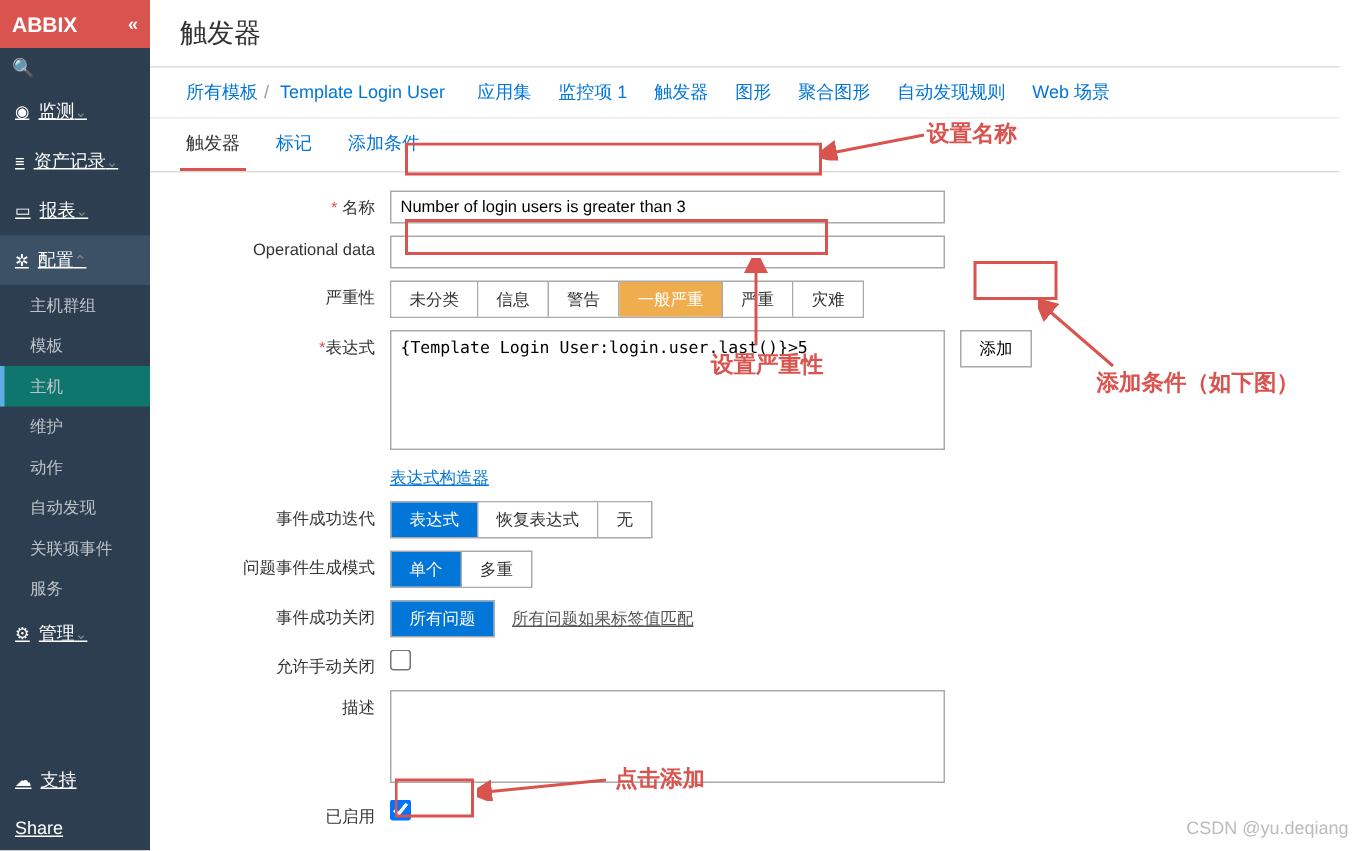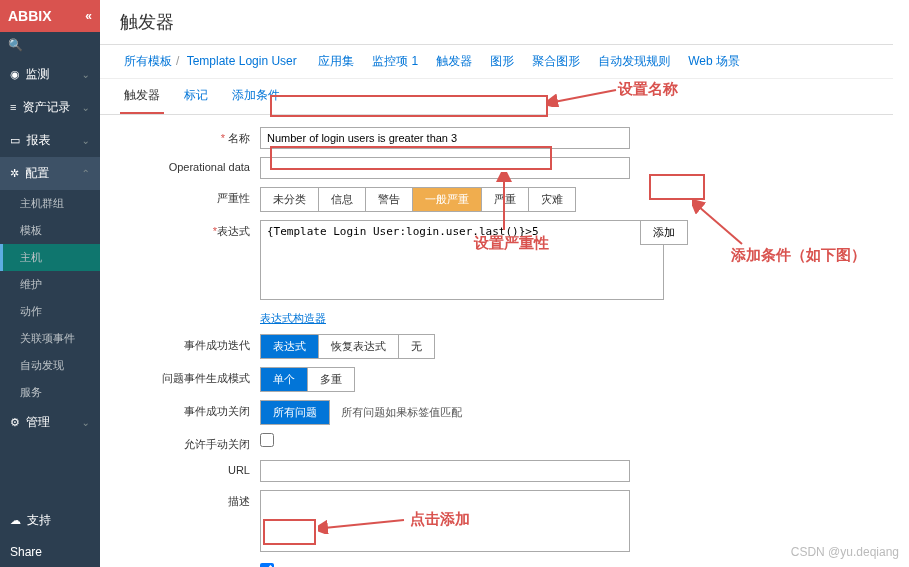--- a/index.html
+++ b/index.html
@@ -2,21 +2,21 @@
 <html><head>
   <meta charset="utf-8">
   <style>
     * { box-sizing: border-box; margin: 0; padding: 0; }
     body { font-family: Arial, sans-serif; font-size: 12px; color: #333; background: #fff; width: 909px; height: 567px; overflow: hidden; position: relative; }
     
     .sidebar { position: absolute; left: 0; top: 0; width: 100px; height: 567px; background: #2c3e50; color: #fff; }
     .logo { background: #d9534f; height: 32px; display: flex; align-items: center; padding: 0 8px; font-weight: bold; font-size: 14px; justify-content: space-between; }
     .logo-collapse { font-size: 12px; }
     .search-row { padding: 6px 8px; color: #95a5a6; }
-    .nav-section { padding: 8px 10px; display: flex; align-items: center; justify-content: space-between; cursor: pointer; font-size: 12px; }
+    .nav-section { padding: 8px 10px; display: flex; align-items: center; cursor: pointer; font-size: 12px; text-decoration: underline; }
     .nav-section .icon { margin-right: 6px; font-size: 11px; }
     .nav-section .chevron { font-size: 10px; color: #7f8c8d; }
     .nav-section.active { background: #3d5166; }
     .nav-sub { padding: 6px 10px 6px 20px; font-size: 11px; cursor: pointer; color: #bdc3c7; }
     .nav-sub.active { border-left: 3px solid #5dade2; padding-left: 17px; background: #0f766e; }
     .bottom-nav { position: absolute; bottom: 0; width: 100%; }
     
     .main { position: absolute; left: 100px; top: 0; right: 16px; height: 567px; overflow: auto; padding: 0; }
     .page-header { padding: 10px 20px; border-bottom: 1px solid #ddd; }
     .page-title { font-size: 18px; font-weight: normal; color: #333; }
@@ -31,26 +31,26 @@
     .form-row { display: flex; align-items: flex-start; margin-bottom: 8px; }
     .form-label { width: 140px; text-align: right; padding-right: 10px; padding-top: 4px; font-size: 11px; color: #333; }
     .form-label .req { color: #d9534f; }
     .form-field { flex: 1; max-width: 460px; position: relative; }
     .text-input { width: 370px; padding: 4px 6px; border: 1px solid #aaa; font-size: 11px; }
     .segmented { display: inline-flex; border: 1px solid #aaa; }
     .segmented .seg { padding: 4px 12px; border-right: 1px solid #aaa; background: #fff; cursor: pointer; font-size: 11px; }
     .segmented .seg:last-child { border-right: none; }
     .segmented .seg.active { background: #f0ad4e; color: #fff; }
     .segmented .seg.active-blue { background: #0275d8; color: #fff; }
-    .textarea { width: 404px; height: 80px; padding: 4px 6px; border: 1px solid #aaa; font-family: monospace; font-size: 11px; resize: none; }
+    .textarea { width: 370px; height: 80px; padding: 4px 6px; border: 1px solid #aaa; font-family: monospace; font-size: 11px; resize: none; }
     .textarea-desc { width: 370px; height: 62px; padding: 4px 6px; border: 1px solid #aaa; font-size: 11px; resize: none; }
     .link { color: #0275d8; text-decoration: underline; cursor: pointer; font-size: 11px; }
     .side-btn { position: absolute; left: 380px; top: 0; padding: 4px 12px; border: 1px solid #aaa; background: #fff; cursor: pointer; font-size: 11px; }
     .checkbox { width: 14px; height: 14px; }
-    .note-text { font-size: 11px; color: #555; margin-left: 8px; }
+    .note-text { font-size: 11px; color: #555; margin-left: 8px; text-decoration: underline; }
     
     .annotation { position: absolute; color: #d9534f; font-weight: bold; font-size: 15px; pointer-events: none; }
     .redbox { position: absolute; border: 2px solid #d9534f; pointer-events: none; }
     .arrow-svg { position: absolute; pointer-events: none; }
     .watermark { position: absolute; right: 10px; bottom: 8px; color: #bbb; font-size: 12px; }
   </style>
 </head>
 <body>
 
 <div class="sidebar">
@@ -74,22 +74,22 @@
   </div>
   <div class="nav-section active">
     <span><span class="icon">✲</span><span>配置</span></span>
     <span class="chevron">⌃</span>
   </div>
   <div class="nav-sub">主机群组</div>
   <div class="nav-sub">模板</div>
   <div class="nav-sub active">主机</div>
   <div class="nav-sub">维护</div>
   <div class="nav-sub">动作</div>
+  <div class="nav-sub">自动发现</div>
   <div class="nav-sub">关联项事件</div>
-  <div class="nav-sub">自动发现</div>
   <div class="nav-sub">服务</div>
 
   <div class="nav-section">
     <span><span class="icon">⚙</span><span>管理</span></span>
     <span class="chevron">⌄</span>
   </div>
 
   <div class="bottom-nav">
     <div class="nav-section">
       <span><span class="icon">☁</span><span>支持</span></span>
@@ -182,24 +182,20 @@
           <div class="seg active-blue">所有问题</div>
         </div>
         <span class="note-text">所有问题如果标签值匹配</span>
       </div>
     </div>
     <div class="form-row">
       <div class="form-label">允许手动关闭</div>
       <div class="form-field"><input type="checkbox" class="checkbox" style=""></div>
     </div>
     <div class="form-row">
-      <div class="form-label">URL</div>
-      <div class="form-field"><input class="text-input" value="" style=""></div>
-    </div>
-    <div class="form-row">
       <div class="form-label">描述</div>
       <div class="form-field"><textarea class="textarea-desc" style=""></textarea></div>
     </div>
     <div class="form-row">
       <div class="form-label">已启用</div>
       <div class="form-field"><input type="checkbox" class="checkbox" checked="" style=""></div>
     </div>
 
   </div>
 </div>

